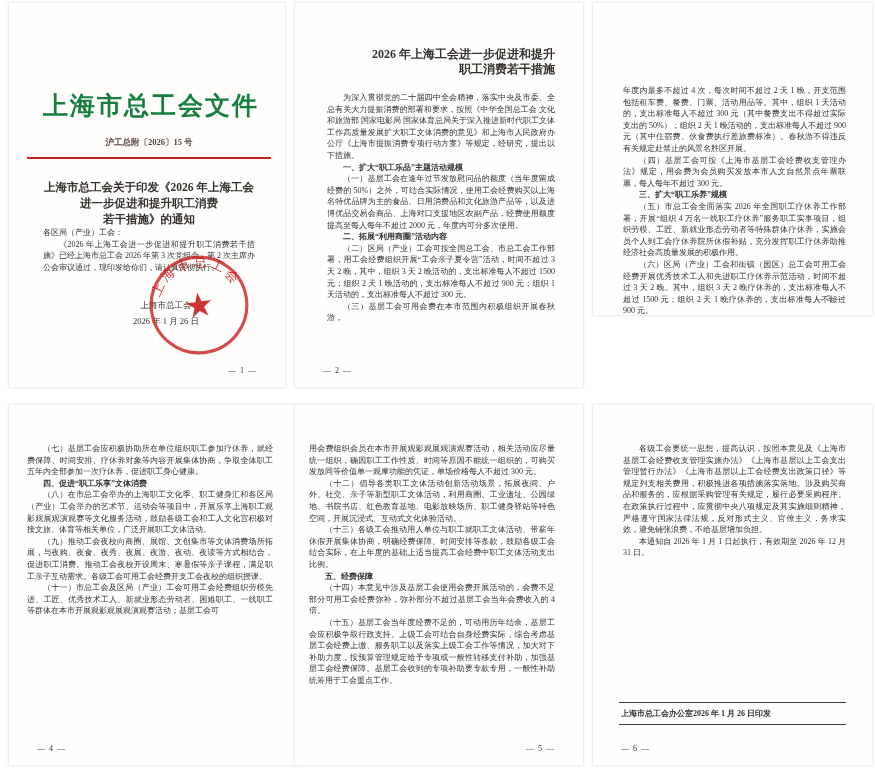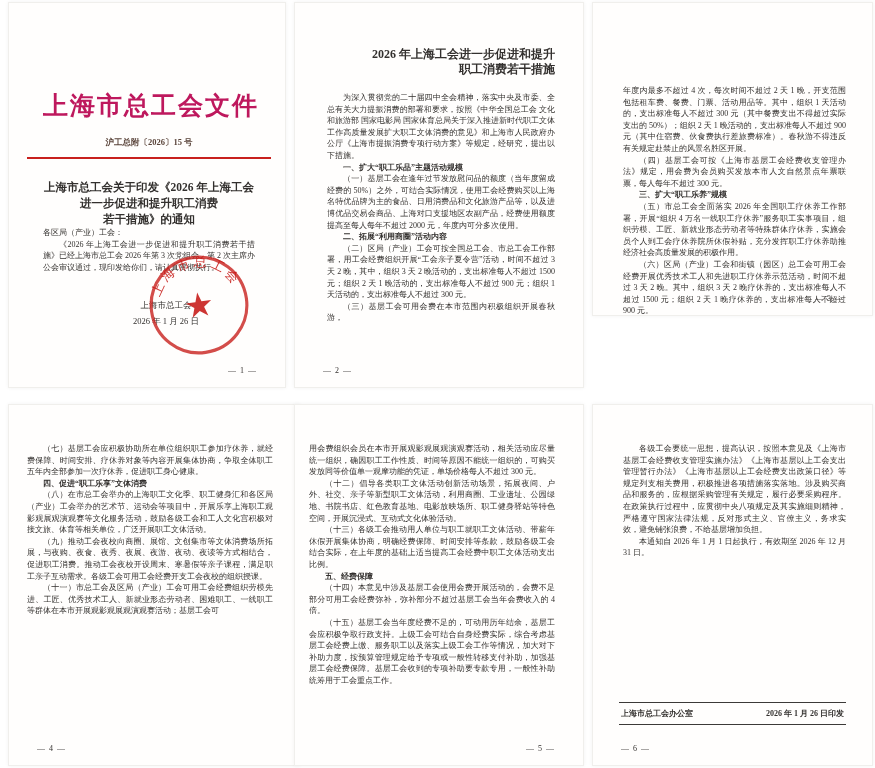--- a/index.html
+++ b/index.html
@@ -7,21 +7,21 @@
           font-family:"Liberation Serif","DejaVu Serif",serif;}
   .page{position:absolute;box-sizing:border-box;background:#fffefd;border:1px solid #f0efec;
         box-shadow:0 0 4px rgba(0,0,0,0.05);overflow:hidden;color:#33302e;}
   .page-1{left:8px;  top:2px;  width:278px;height:386px;padding:86px 30px 0 34px;}
   .page-2{left:294px;top:2px;  width:290px;height:386px;padding:44px 28px 0 32px;}
   .page-3{left:592px;top:2px;  width:281px;height:314px;padding:82px 26px 0 30px;}
   .page-4{left:8px;  top:404px;width:292px;height:362px;padding:38px 26px 0 18px;}
   .page-5{left:294px;top:404px;width:290px;height:362px;padding:38px 28px 0 14px;}
   .page-6{left:592px;top:404px;width:281px;height:362px;padding:38px 26px 0 30px;}
 
-  .org-header{color:#be185d;font-size:25px;font-weight:bold;text-align:center;
+  .org-header{color:#15803d;font-size:25px;font-weight:bold;text-align:center;
               letter-spacing:2px;white-space:nowrap;}
   .doc-number{text-align:center;font-size:8.5px;margin-top:15px;color:#5a443a;font-weight:bold;}
   .red-line{height:2px;background:#c8201d;margin:8px -16px 0 -16px;}
   .notice-title{font-size:11.5px;font-weight:bold;text-align:center;line-height:16px;margin-top:20px;}
 
   .body{font-size:8px;line-height:11.6px;text-align:justify;}
   .body p{margin:0;text-indent:2em;}
   .body p.h{font-weight:bold;}
   .body p.cont{text-indent:0;}
   .salutation{margin-top:18px;}
@@ -30,21 +30,21 @@
 
   .sign{position:relative;z-index:1;width:130px;margin:24px 24px 0 auto;text-align:center;
         font-size:8.5px;line-height:16px;}
   .seal{position:absolute;right:34px;top:250px;width:104px;height:104px;transform:rotate(-8deg);z-index:2;}
 
   .pagenum{position:absolute;bottom:12px;font-size:8px;letter-spacing:1px;color:#33302e;}
   .pagenum.left{left:28px;}
   .pagenum.right{right:28px;}
 
   .footer{position:absolute;left:26px;right:26px;bottom:40px;border-top:1.5px solid #3c3a38;
-          border-bottom:1.2px solid #3c3a38;display:flex;justify-content:space-between;
+          border-bottom:1.2px solid #3c3a38;display:flex;justify-content:flex-start;
           padding:5px 2px;font-size:8px;font-weight:bold;}
 </style>
 </head>
 <body>
 
 <div id="canvas">
 
   <div class="page page-1">
     <div class="org-header">上海市总工会文件</div>
     <div class="doc-number">沪工总附〔2026〕15 号</div>

